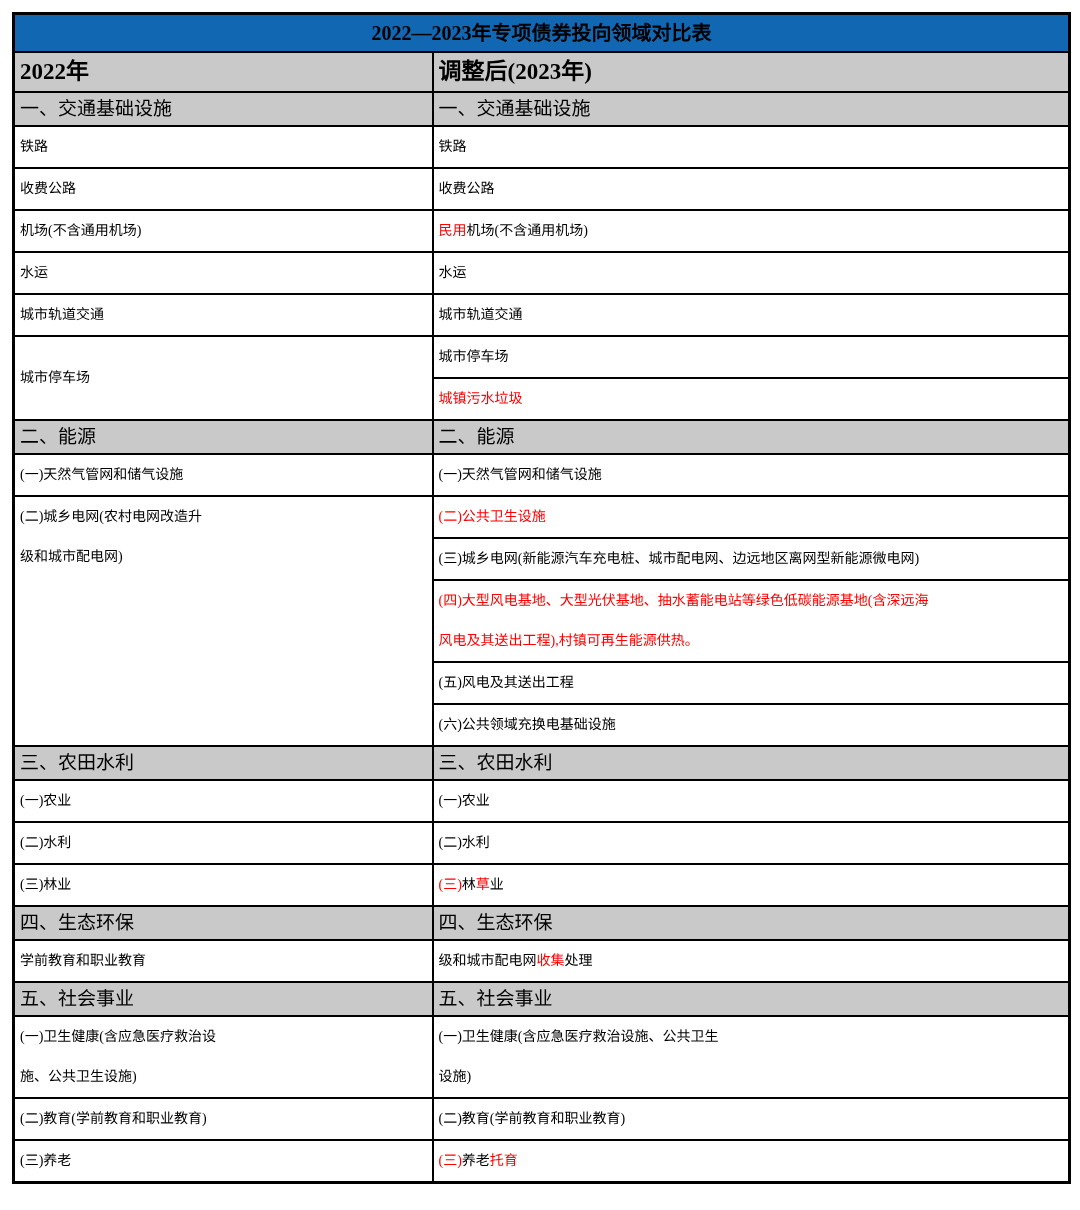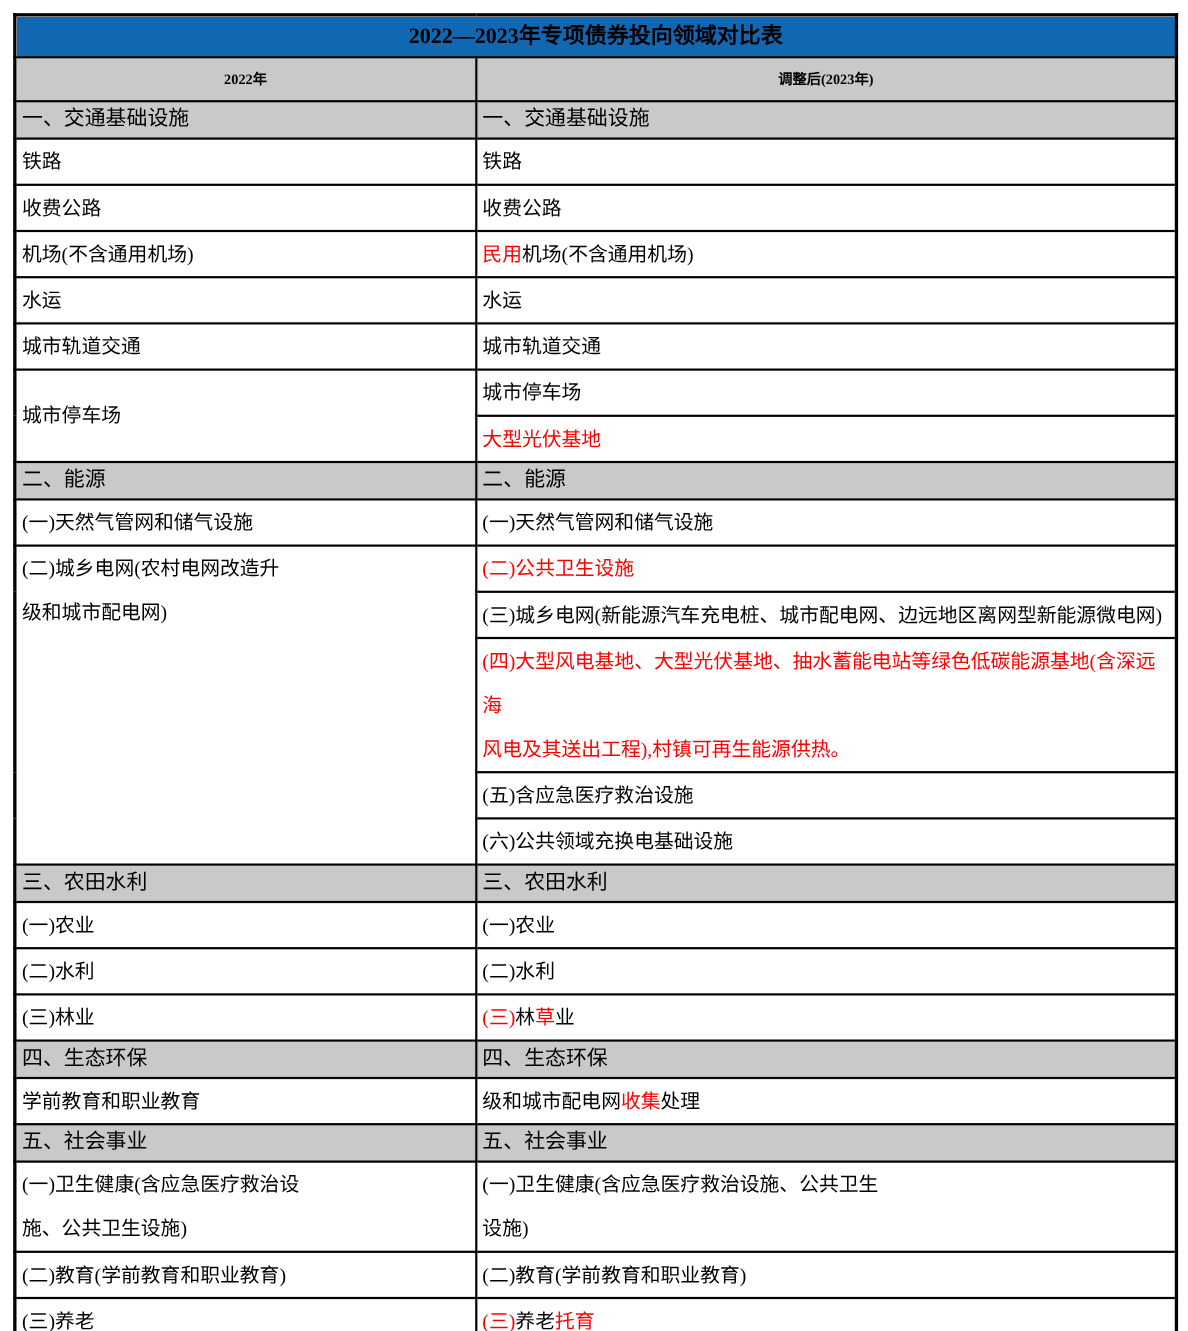--- a/index.html
+++ b/index.html
@@ -17,21 +17,21 @@
   table.compare {
     table-layout: fixed;
     border-collapse: collapse;
     width: 1056px;
     margin: 12px 0 0 12px;
     border: 3px solid #000000;
   }
   td {
     border: 2px solid #000000;
     padding: 0 5px;
-    font-size: 18px;
+    font-size: 14px;
     line-height: 40px;
     white-space: pre-wrap;
     overflow: hidden;
     vertical-align: middle;
     word-break: break-all;
   }
   tr.r-title  { height: 36px; }
   tr.r-header { height: 38px; }
   tr.r-sec    { height: 32px; }
   tr.r-norm   { height: 40px; }
@@ -41,22 +41,22 @@
     background: #1267B2;
     color: #000000;
     font-weight: bold;
     font-size: 20px;
     text-align: center;
     line-height: 36px;
   }
   td.header-cell {
     background: #C9C9C9;
     font-weight: bold;
-    font-size: 13px;
-    text-align: center;
+    font-size: 23px;
+    text-align: left;
     line-height: 38px;
   }
   td.section-cell {
     background: #C9C9C9;
     font-weight: bold;
     font-size: 19px;
     text-align: left;
     line-height: 32px;
   }
   td.vtop { vertical-align: top; }
@@ -107,21 +107,21 @@
   </tr>
   <tr class="r-norm">
     <td><span class="seg">城市轨道交通</span></td>
     <td><span class="seg">城市轨道交通</span></td>
   </tr>
   <tr class="r-norm">
     <td rowspan="2"><span class="seg">城市停车场</span></td>
     <td><span class="seg">城市停车场</span></td>
   </tr>
   <tr class="r-norm">
-    <td><span class="seg red">大型光伏基地</span></td>
+    <td><span class="seg red">城镇污水垃圾</span></td>
   </tr>
 
   <tr class="r-sec">
     <td class="section-cell"><span class="seg">二、能源</span></td>
     <td class="section-cell"><span class="seg">二、能源</span></td>
   </tr>
   <tr class="r-norm">
     <td><span class="seg">(一)天然气管网和储气设施</span></td>
     <td><span class="seg">(一)天然气管网和储气设施</span></td>
   </tr>
@@ -131,21 +131,21 @@
     <td><span class="seg red">(二)公共卫生设施</span></td>
   </tr>
   <tr class="r-norm">
     <td><span class="seg">(三)城乡电网(新能源汽车充电桩、城市配电网、边远地区离网型新能源微电网)</span></td>
   </tr>
   <tr class="r-dbl">
     <td><span class="seg red">(四)大型风电基地、大型光伏基地、抽水蓄能电站等绿色低碳能源基地(含深远海
 风电及其送出工程),村镇可再生能源供热。</span></td>
   </tr>
   <tr class="r-norm">
-    <td><span class="seg">(五)含应急医疗救治设施</span></td>
+    <td><span class="seg">(五)风电及其送出工程</span></td>
   </tr>
   <tr class="r-norm">
     <td><span class="seg">(六)公共领域充换电基础设施</span></td>
   </tr>
 
   <tr class="r-sec">
     <td class="section-cell"><span class="seg">三、农田水利</span></td>
     <td class="section-cell"><span class="seg">三、农田水利</span></td>
   </tr>
   <tr class="r-norm">

